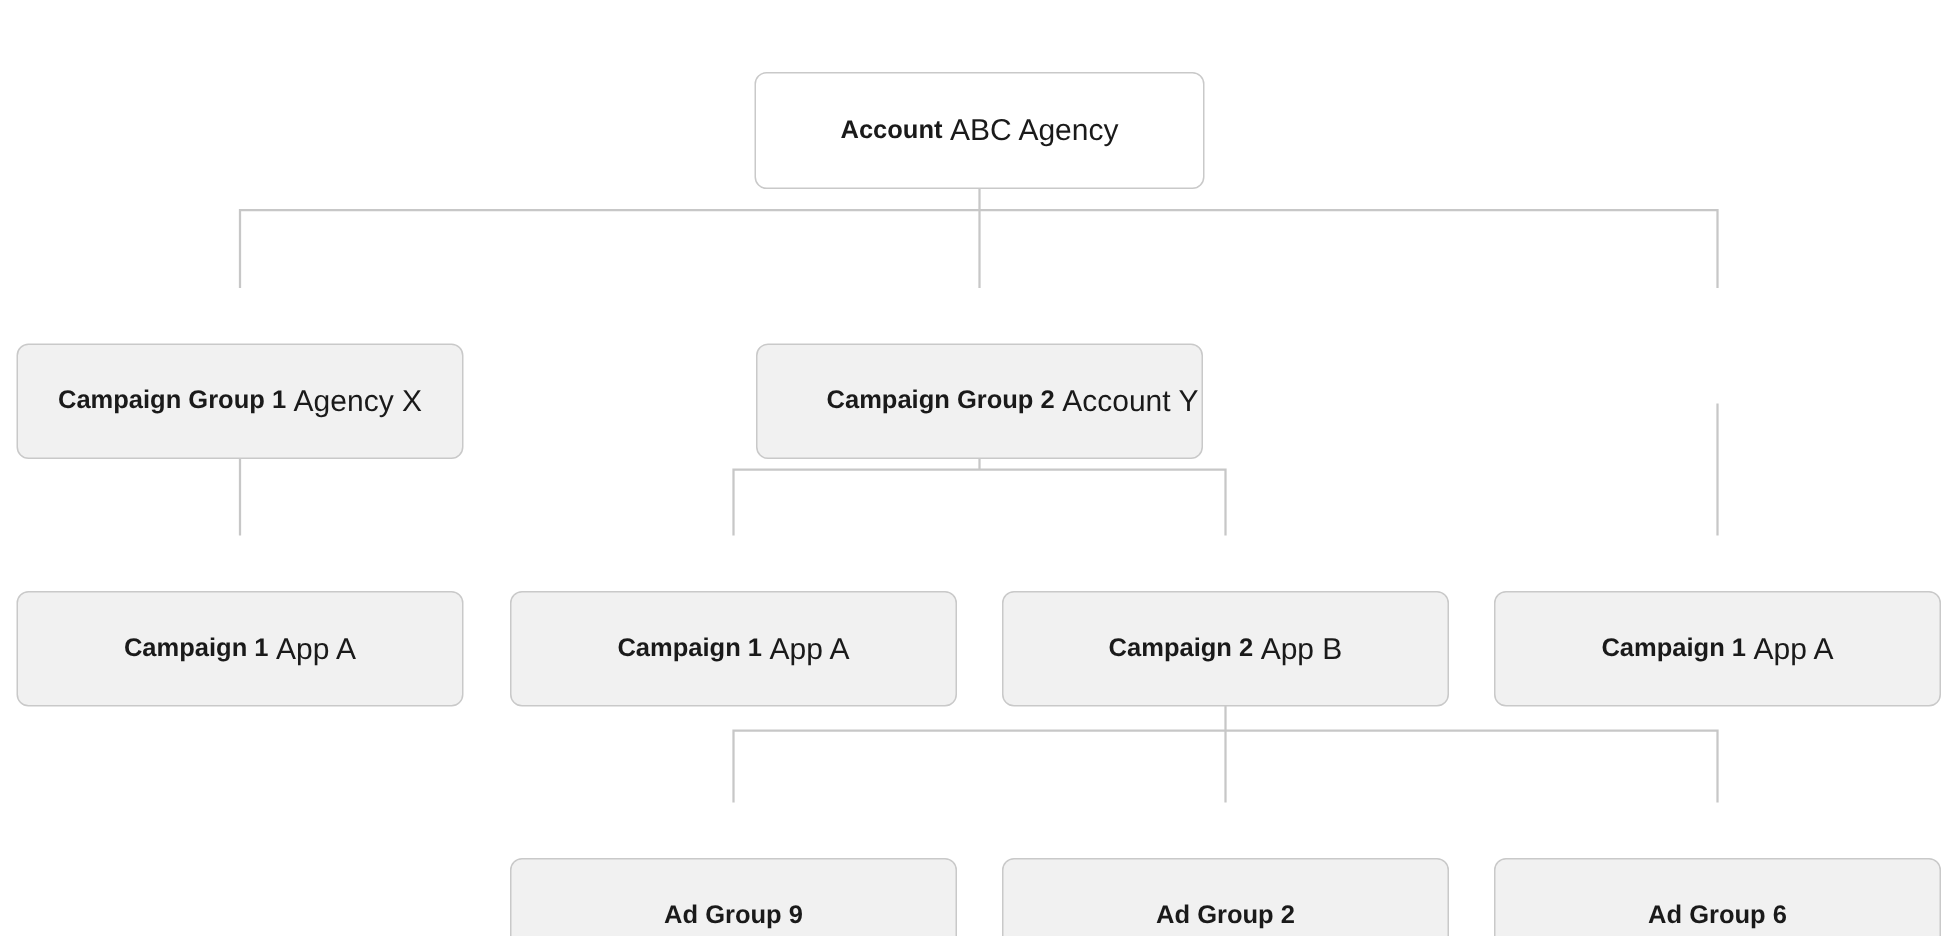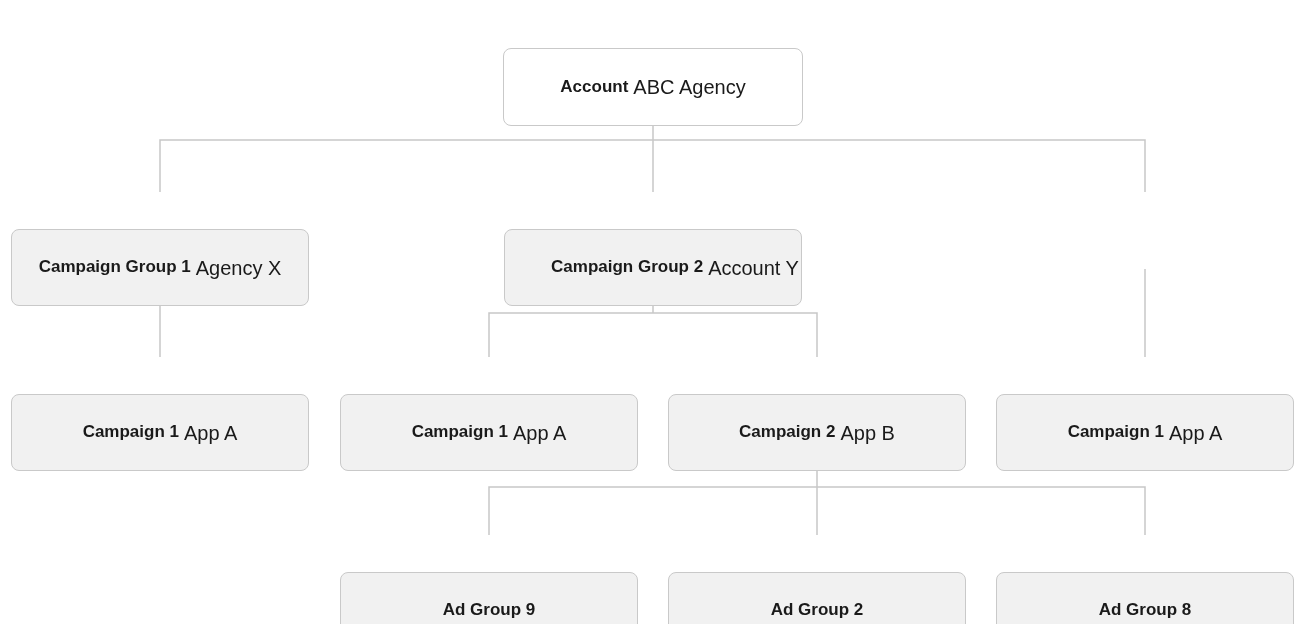--- a/index.html
+++ b/index.html
@@ -127,16 +127,16 @@
 
   <div class="node" id="node-ad-group-1">
     <div class="title">Ad Group 9</div>
   </div>
 
   <div class="node" id="node-ad-group-2">
     <div class="title">Ad Group 2</div>
   </div>
 
   <div class="node" id="node-ad-group-3">
-    <div class="title">Ad Group 8</div>
+    <div class="title">Ad Group 6</div>
   </div>
 
 </div>
 
 </body></html>

